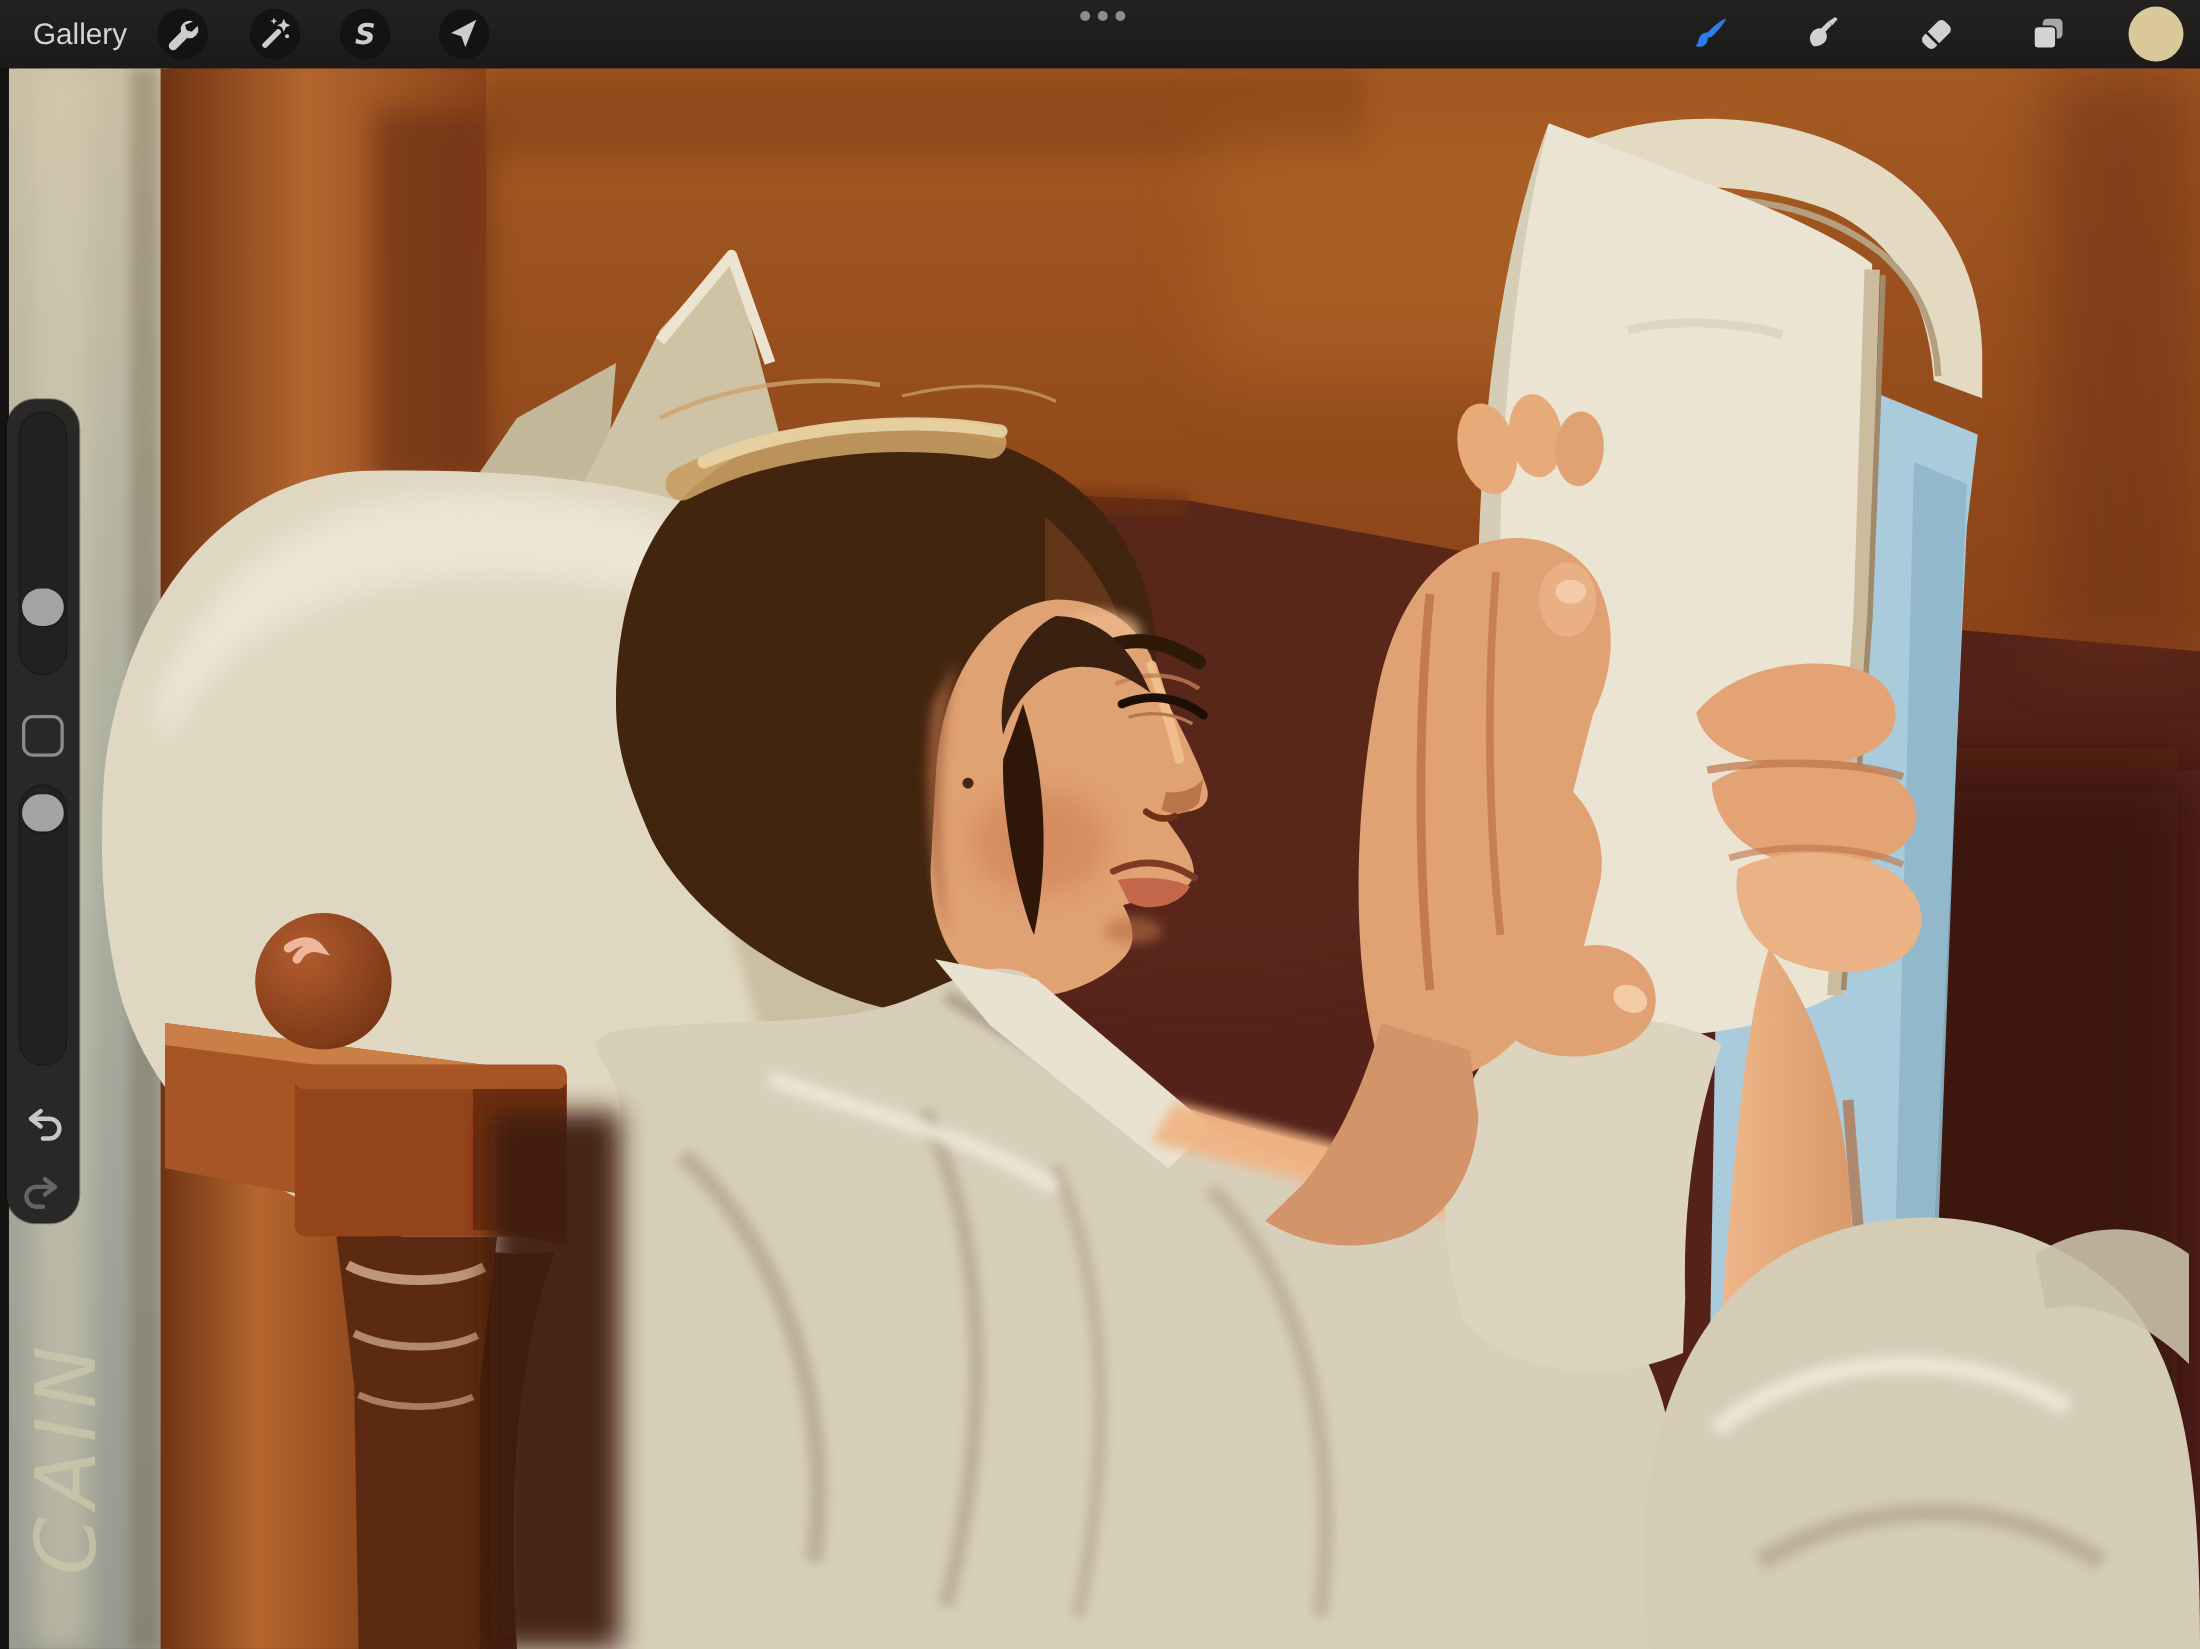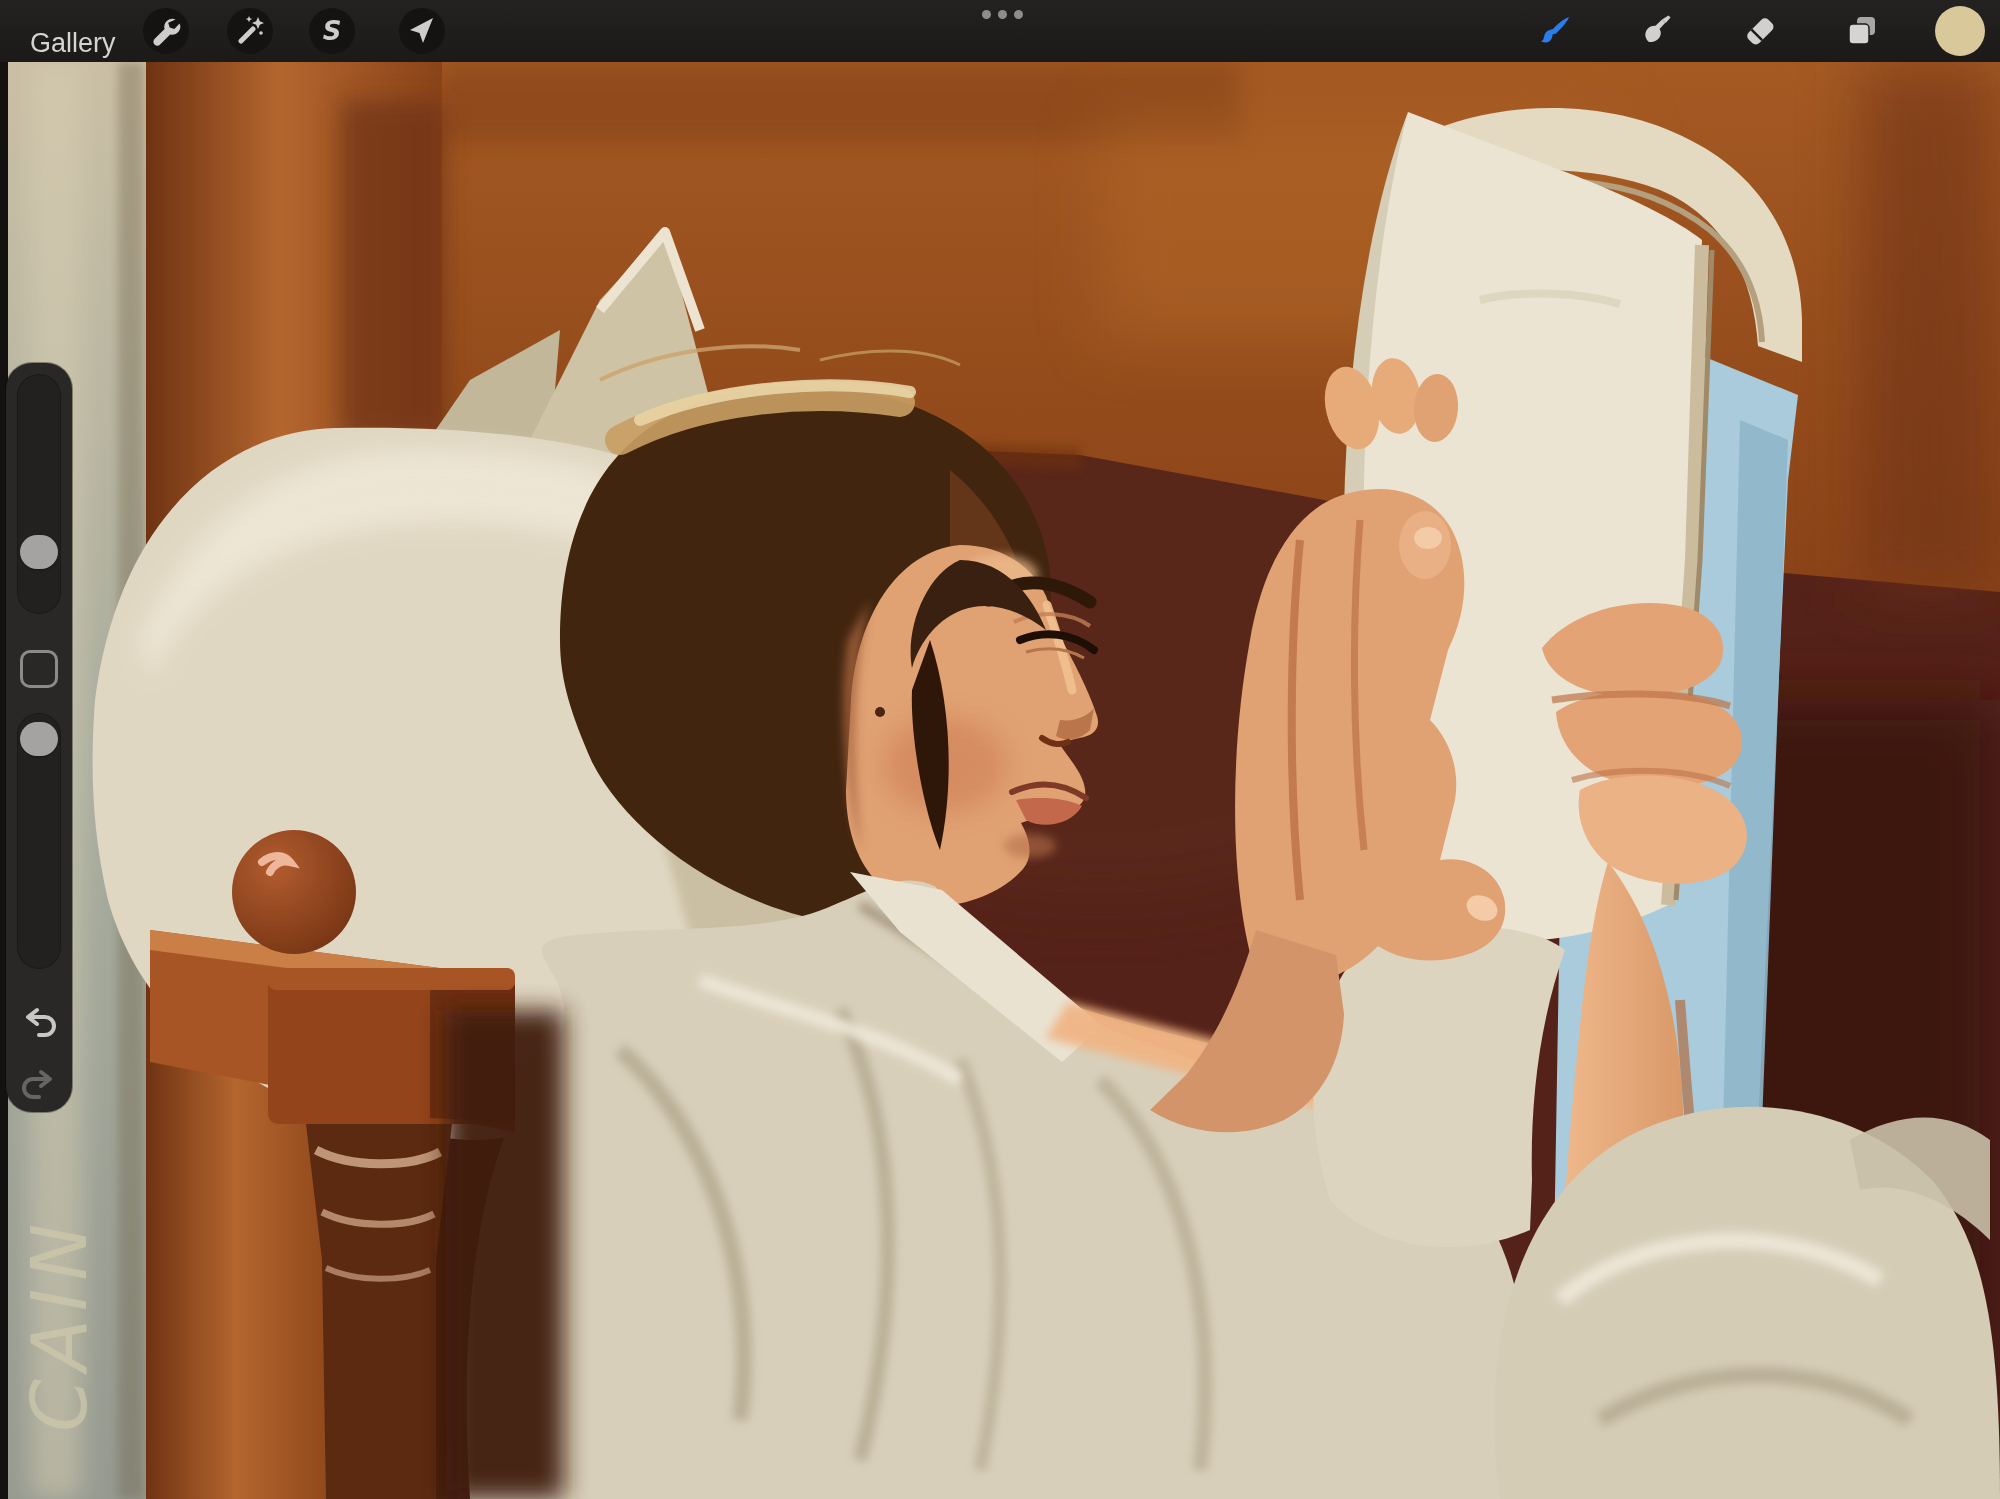--- a/index.html
+++ b/index.html
@@ -3,21 +3,21 @@
 <meta charset="utf-8">
 <style>
   html,body{margin:0;padding:0;background:#131211;width:2000px;height:1499px;overflow:hidden;
             font-family:"Liberation Sans", sans-serif;}
   .screen{position:absolute;inset:0;width:2000px;height:1499px;}
   
   #paint-svg{position:absolute;left:0;top:0;width:2000px;height:1499px;}
   
   .toolbar{position:absolute;left:0;top:0;width:2000px;height:62px;
            background:linear-gradient(#242221,#1c1a19);z-index:10;}
-  .gallery-label{position:absolute;left:30px;top:12px;height:50px;line-height:62px;
+  .gallery-label{position:absolute;left:30px;top:0;height:50px;line-height:62px;
                  color:#d6d4d2;font-size:27px;}
   .tool-btn{position:absolute;top:8px;width:46px;height:46px;border-radius:50%;}
   .tool-btn.circled{background:#151312;}
   .tool-btn svg{position:absolute;left:1px;top:1px;}
   .dots{position:absolute;left:982px;top:10px;display:flex;gap:7px;}
   .dots span{width:9px;height:9px;border-radius:50%;background:#8f8d8b;display:block;}
   .swatch{position:absolute;top:6px;width:50px;height:50px;border-radius:50%;}
   
   .side-rail{position:absolute;left:6px;top:363px;width:66px;height:749px;background:#2a2827;
              border-radius:26px;z-index:10;box-shadow:0 0 0 1px rgba(0,0,0,.35);}

